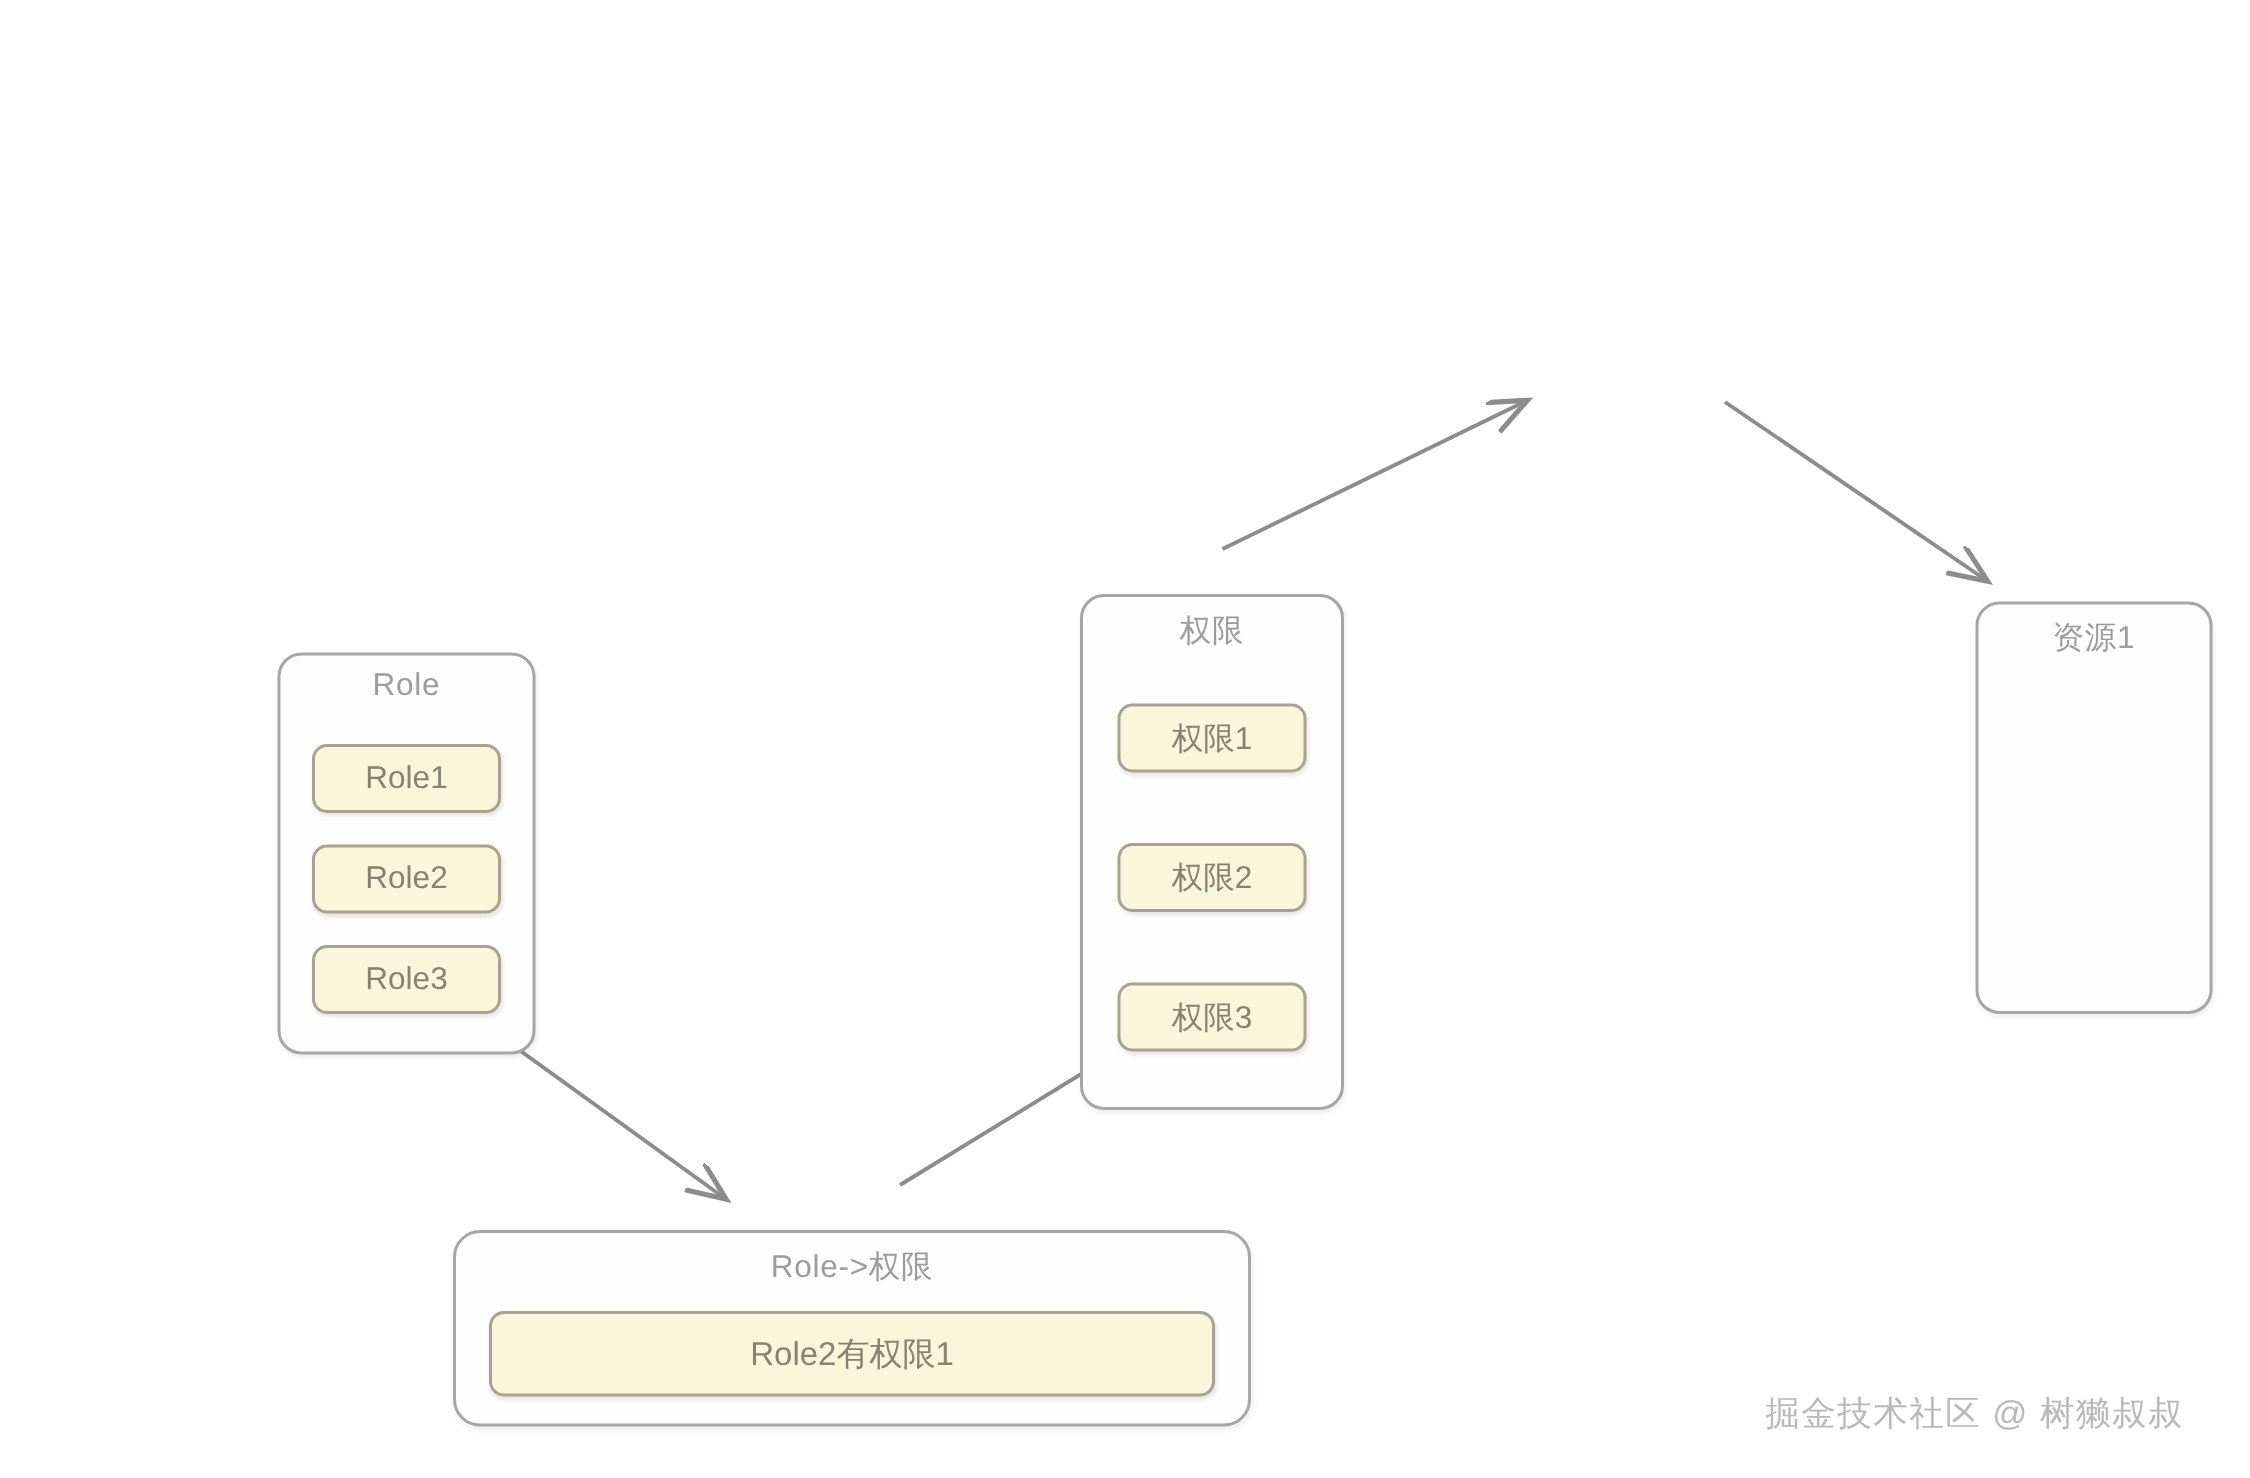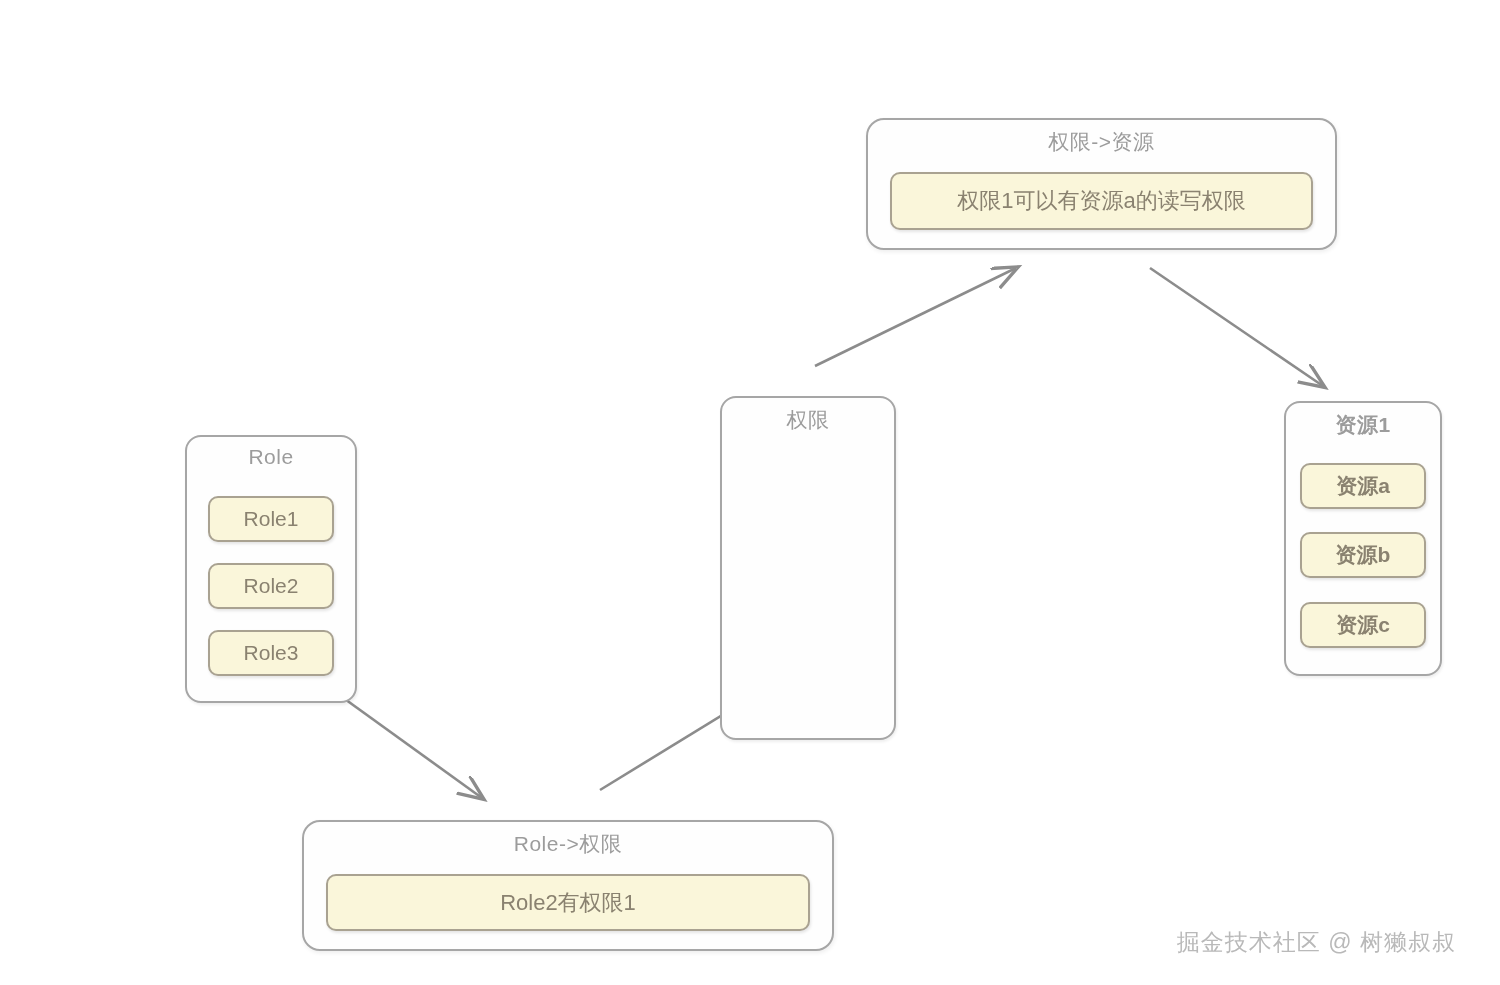--- a/index.html
+++ b/index.html
@@ -106,21 +106,21 @@
     font-size: 23px;
     letter-spacing: 1px;
     white-space: nowrap;
     user-select: none;
   }
 
   
   #box-perm-res   { left: 866px;  top: 118px; width: 471px;  height: 132px; }
   #box-role       { left: 185px;  top: 396px; width: 172px;  height: 268px; margin-top: 39px; }
   #box-perm       { left: 720px;  top: 396px; width: 176px;  height: 344px; }
-  #box-res1       { left: 1284px; top: 401px; width: 158px;  height: 275px; font-weight: bold; }
+  #box-res1       { left: 1317px; top: 401px; width: 158px;  height: 275px; }
   #box-role-perm  { left: 302px;  top: 820px; width: 532px;  height: 131px; }
 </style>
 </head>
 <body>
 
 <div id="canvas">
 
   <svg id="arrow-layer" viewBox="0 0 1500 985" xmlns="http://www.w3.org/2000/svg">
     <defs>
       <marker id="ah" markerWidth="12" markerHeight="12" refX="9" refY="4.2" orient="auto" markerUnits="strokeWidth">
@@ -130,45 +130,41 @@
 
     <line x1="324" y1="684" x2="482" y2="798" stroke="#8c8c8c" stroke-width="2.6" marker-end="url(#ah)"></line>
 
     <line x1="600" y1="790" x2="773" y2="684" stroke="#8c8c8c" stroke-width="2.6" marker-end="url(#ah)"></line>
 
     <line x1="815" y1="366" x2="1016" y2="268" stroke="#8c8c8c" stroke-width="2.6" marker-end="url(#ah)"></line>
 
     <line x1="1150" y1="268" x2="1323" y2="386" stroke="#8c8c8c" stroke-width="2.6" marker-end="url(#ah)"></line>
   </svg>
 
-  <div class="rel-box" id="box-perm-res">
-    <div class="group-title">权限-&gt;资源</div>
-    <div class="pill rel-pill">权限1可以有资源a的读写权限</div>
-  </div>
 
   <div class="group-box" id="box-role">
     <div class="group-title">Role</div>
     <div class="item-stack">
       <div class="pill stack-pill">Role1</div>
       <div class="pill stack-pill">Role2</div>
       <div class="pill stack-pill">Role3</div>
     </div>
   </div>
 
   <div class="group-box" id="box-perm">
     <div class="group-title">权限</div>
+    <div class="item-stack">
+      <div class="pill stack-pill">权限1</div>
+      <div class="pill stack-pill">权限2</div>
+      <div class="pill stack-pill">权限3</div>
+    </div>
   </div>
 
   <div class="group-box" id="box-res1">
     <div class="group-title">资源1</div>
-    <div class="item-stack">
-      <div class="pill stack-pill">资源a</div>
-      <div class="pill stack-pill">资源b</div>
-      <div class="pill stack-pill">资源c</div>
-    </div>
   </div>
 
   <div class="rel-box" id="box-role-perm">
     <div class="group-title">Role-&gt;权限</div>
     <div class="pill rel-pill">Role2有权限1</div>
   </div>
 
   <div id="watermark">掘金技术社区 @ 树獭叔叔</div>
 
 </div>

